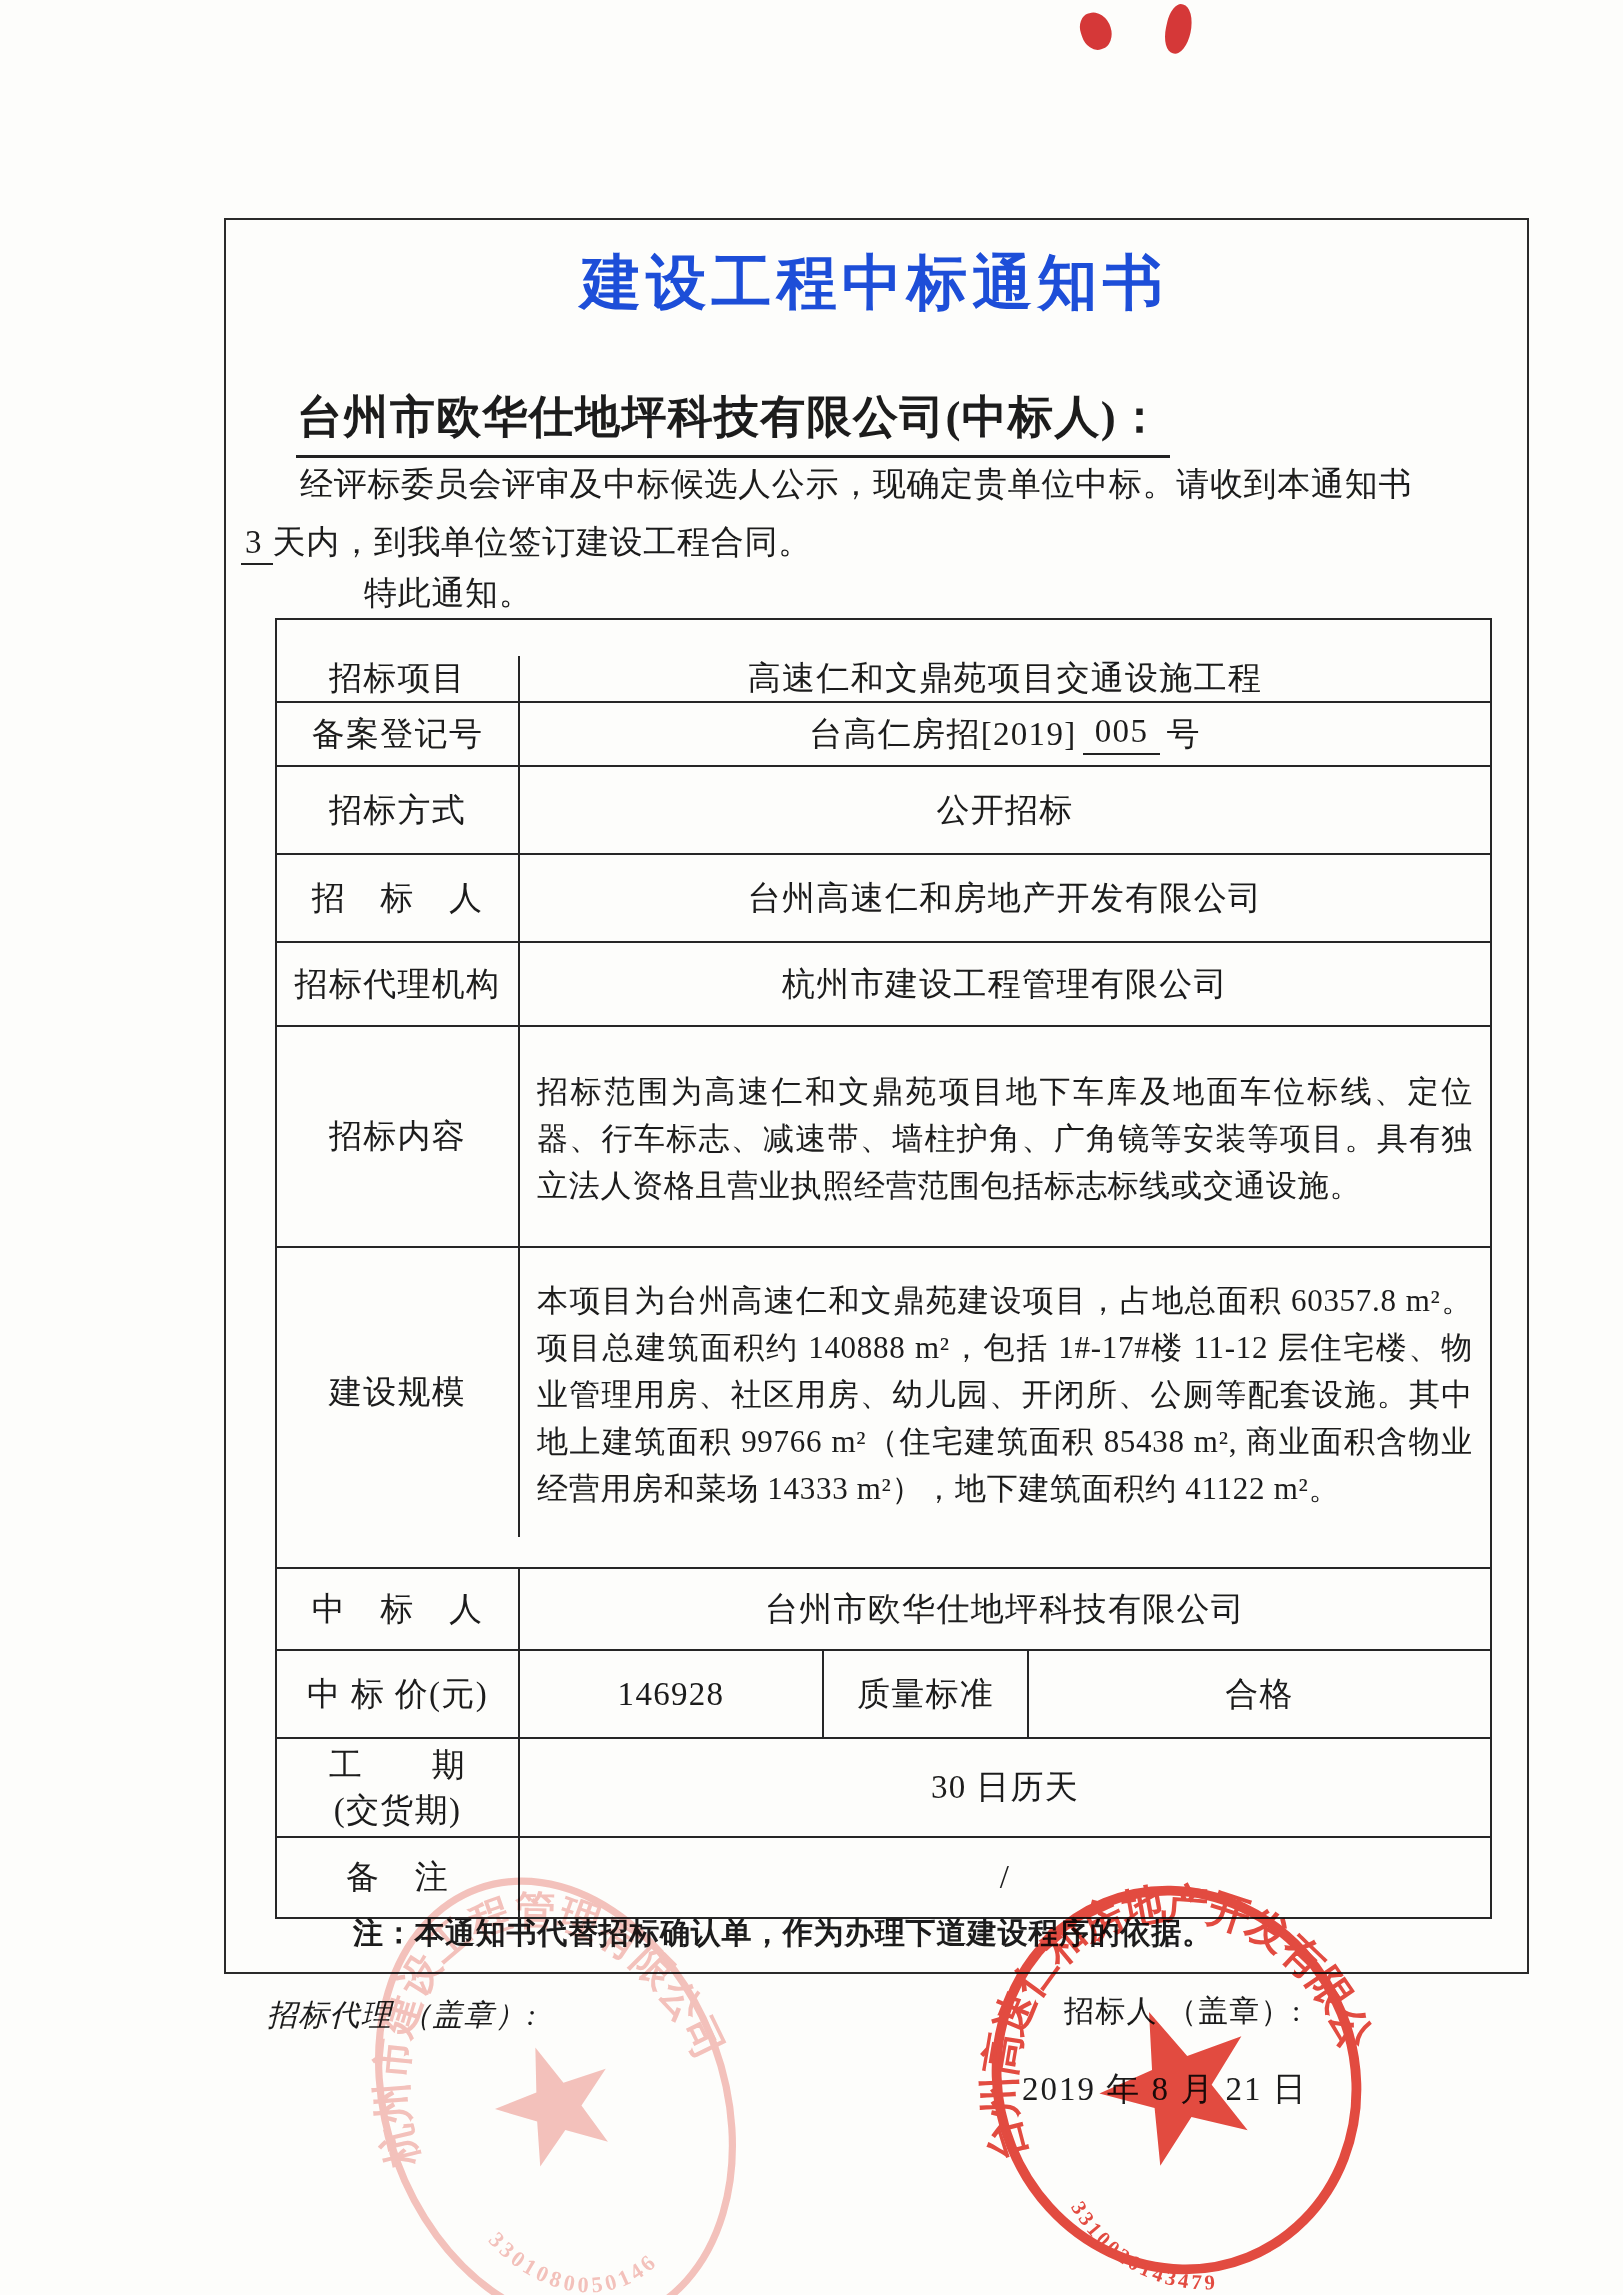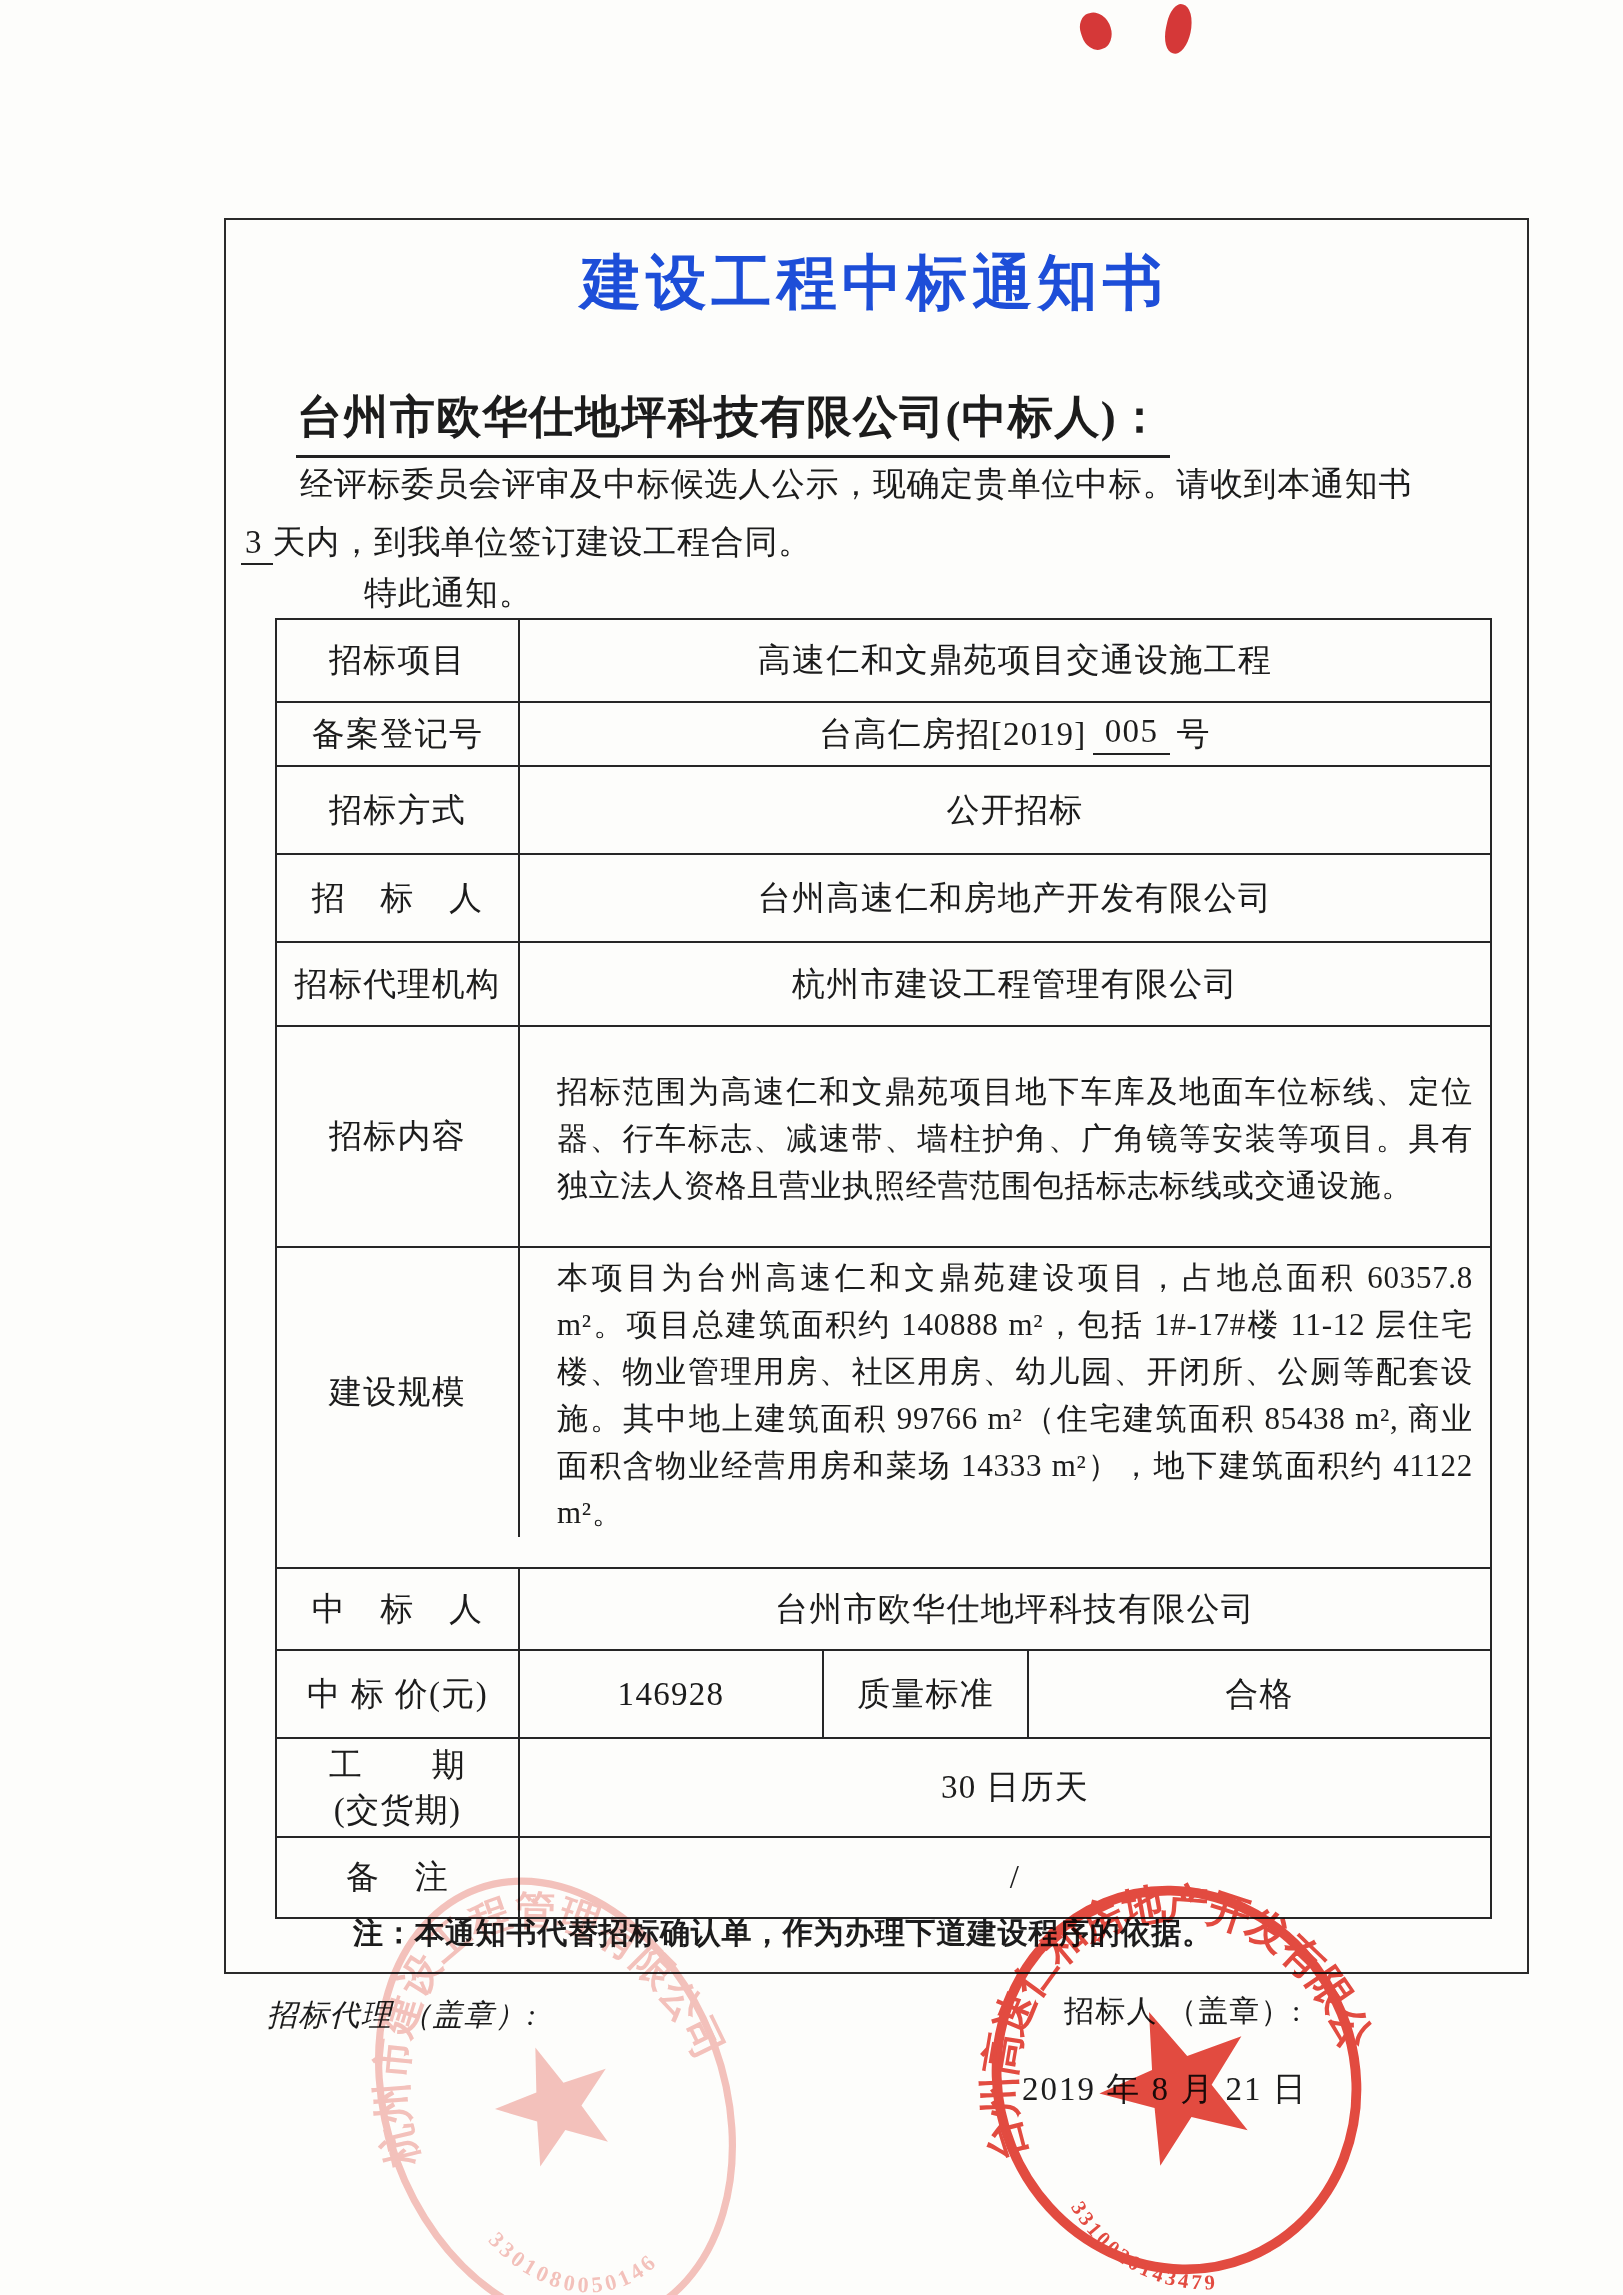--- a/index.html
+++ b/index.html
@@ -49,33 +49,33 @@
   }
   .trow{display:flex;box-sizing:border-box;border-top:2.6px solid #262626;}
   .trow:first-child{border-top:none;}
   .cell{
     box-sizing:border-box;
     display:flex;align-items:center;justify-content:center;
     font-size:33px;letter-spacing:1.3px;
     text-align:center;
   }
   .lab{width:243px;flex:0 0 243px;border-right:2.6px solid #262626;flex-direction:column;}
-  .val{flex:1;padding-left:20px;}
+  .val{flex:1;}
   .c2{flex:0 0 304px;border-right:2.6px solid #262626;}
   .c3{flex:0 0 205px;border-right:2.6px solid #262626;}
   .c4{flex:1;}
   .longtext{
     display:block;
     font-size:31px;
     line-height:47px;
     text-align:justify;
     padding:10.5px 17px 6.5px 17px;
     letter-spacing:0.7px;
   }
-  .h1r{height:81px;} .h2r{height:64px;} .h3r{height:88px;} .h4r{height:88px;}
+  .h1r{height:81px;align-items:flex-end;} .h2r{height:64px;} .h3r{height:88px;} .h4r{height:88px;}
   .h5r{height:84px;} .h6r{height:221px;} .h7r{height:291px;} .h8r{height:82px;margin-top:30px;}
   .h9r{height:88px;} .h10r{height:99px;} .h11r{height:81px;}
   .reg-underline{border-bottom:2.6px solid #222;padding:0 11.8px 2.6px 11.8px;margin:0 6.5px;}
   .note-line{
     left:353px;top:1913px;
     font-size:30px;font-weight:700;letter-spacing:0.7px;
   }
   .foot{font-size:30px;letter-spacing:1.3px;}
   .foot-agent{left:267px;top:1995px;font-style:italic;}
   .foot-bidder{left:1064px;top:1991px;}

